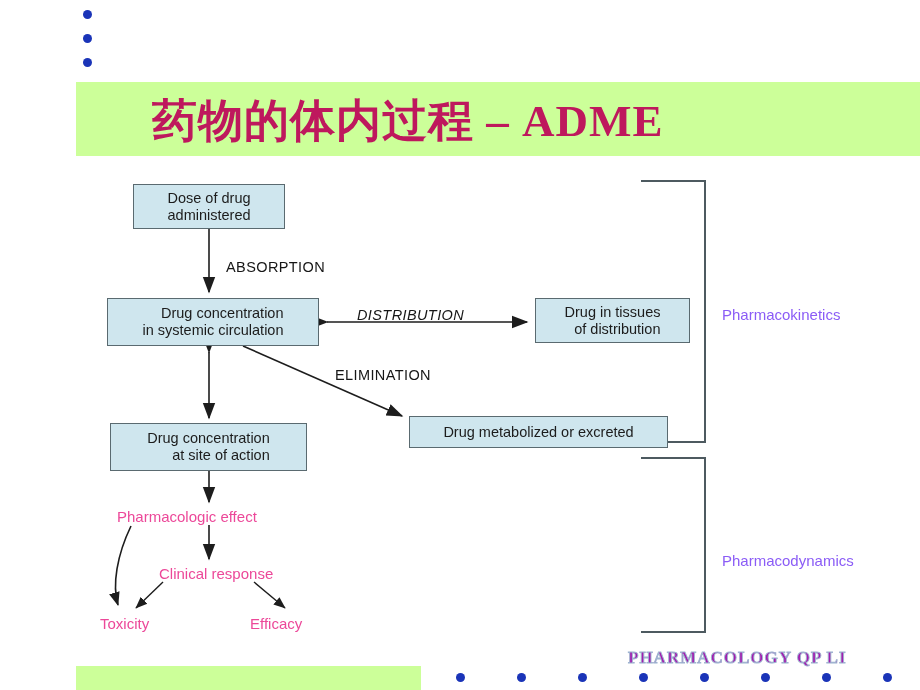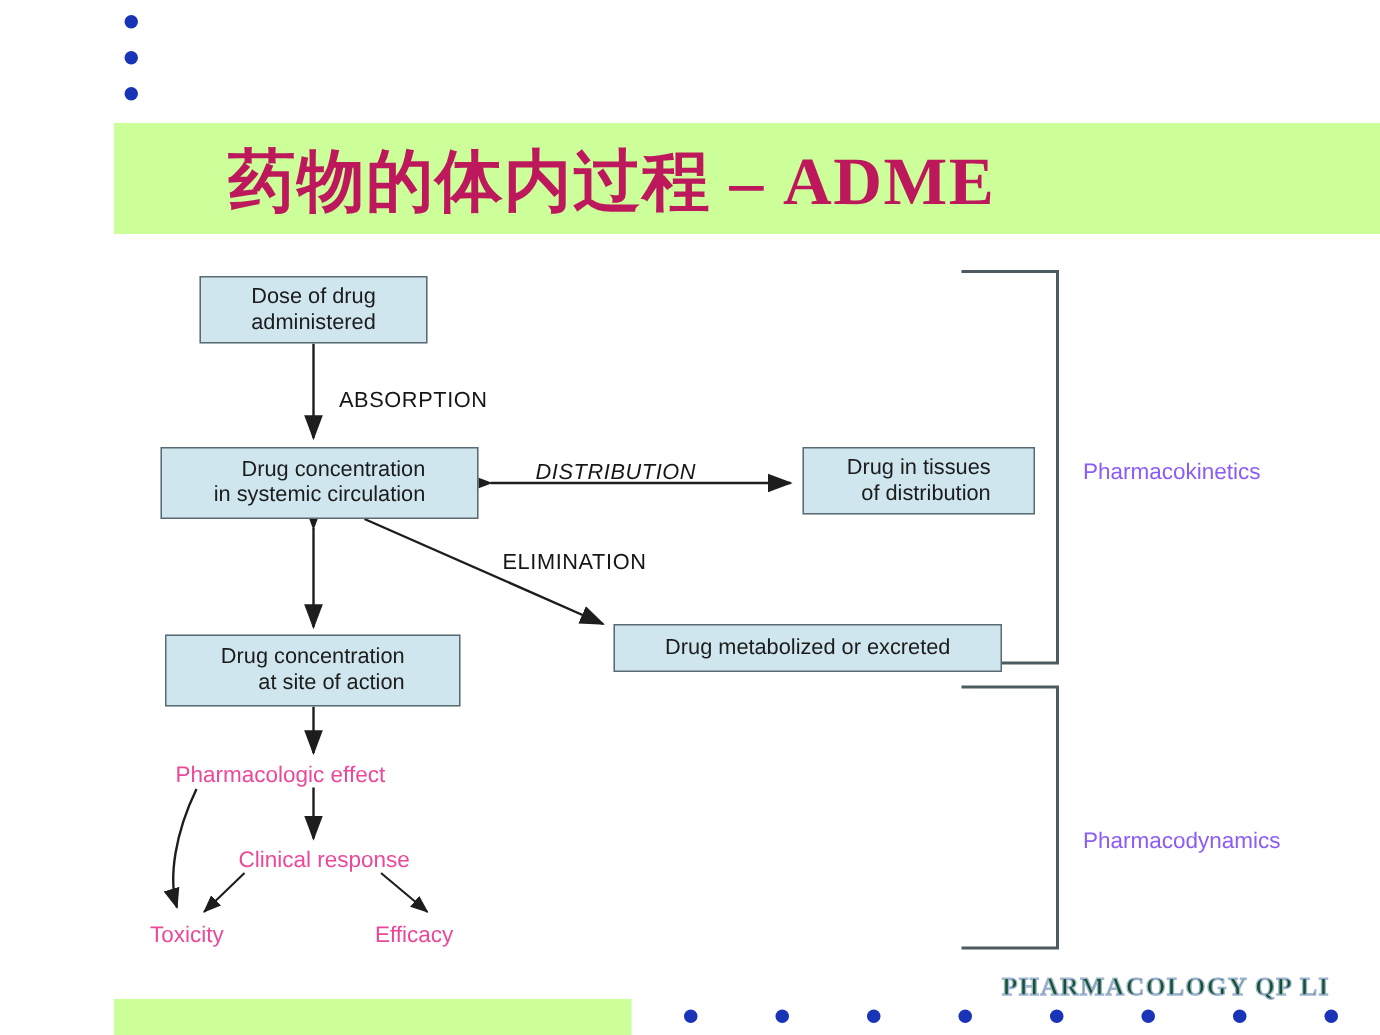--- a/index.html
+++ b/index.html
@@ -56,27 +56,27 @@
     left: 76px;
     top: 666px;
     width: 345px;
     height: 24px;
     background: #ccff99;
   }
 
   
   #watermark {
     position: absolute;
-    left: 668px;
+    left: 628px;
     top: 648px;
     font-family: "Liberation Serif", serif;
     font-size: 17px;
     font-weight: bold;
     letter-spacing: 1px;
-    color: #14532d;
+    color: #a21caf;
     -webkit-text-stroke: 0.9px #9fb4d0;
     white-space: nowrap;
   }
 
   
   #diagram {
     position: absolute;
     left: 0;
     top: 160px;
     width: 920px;

